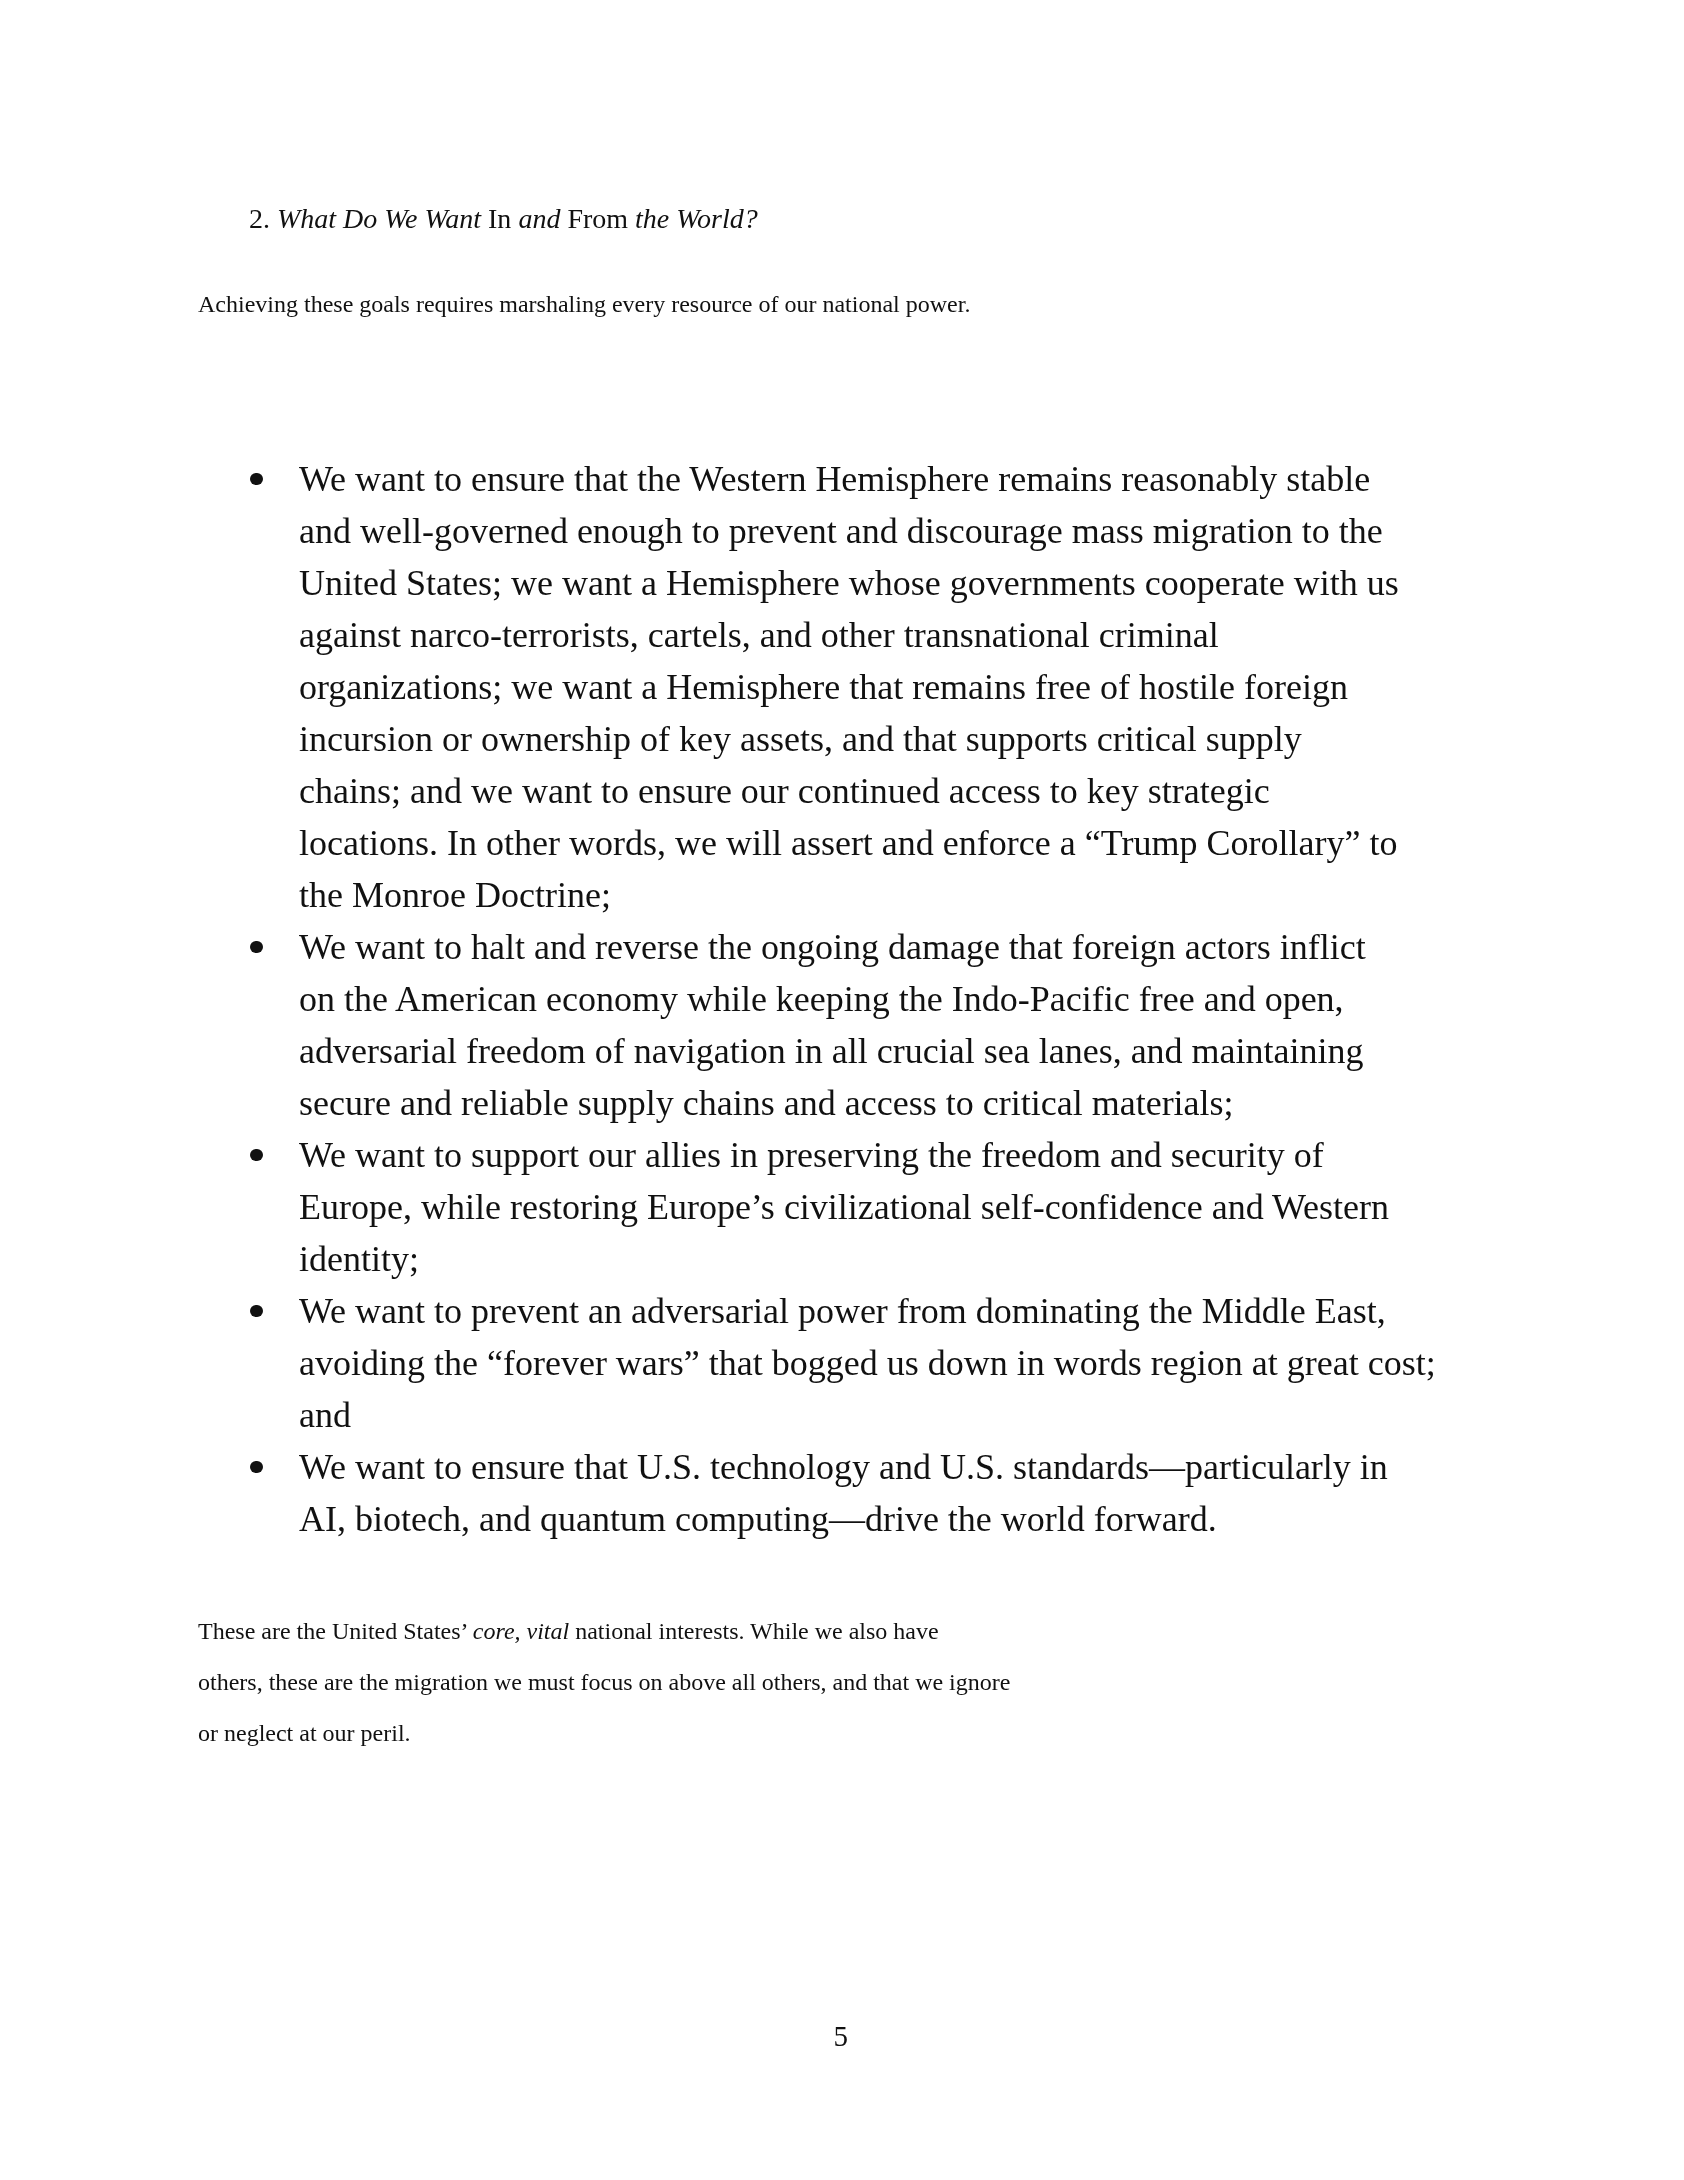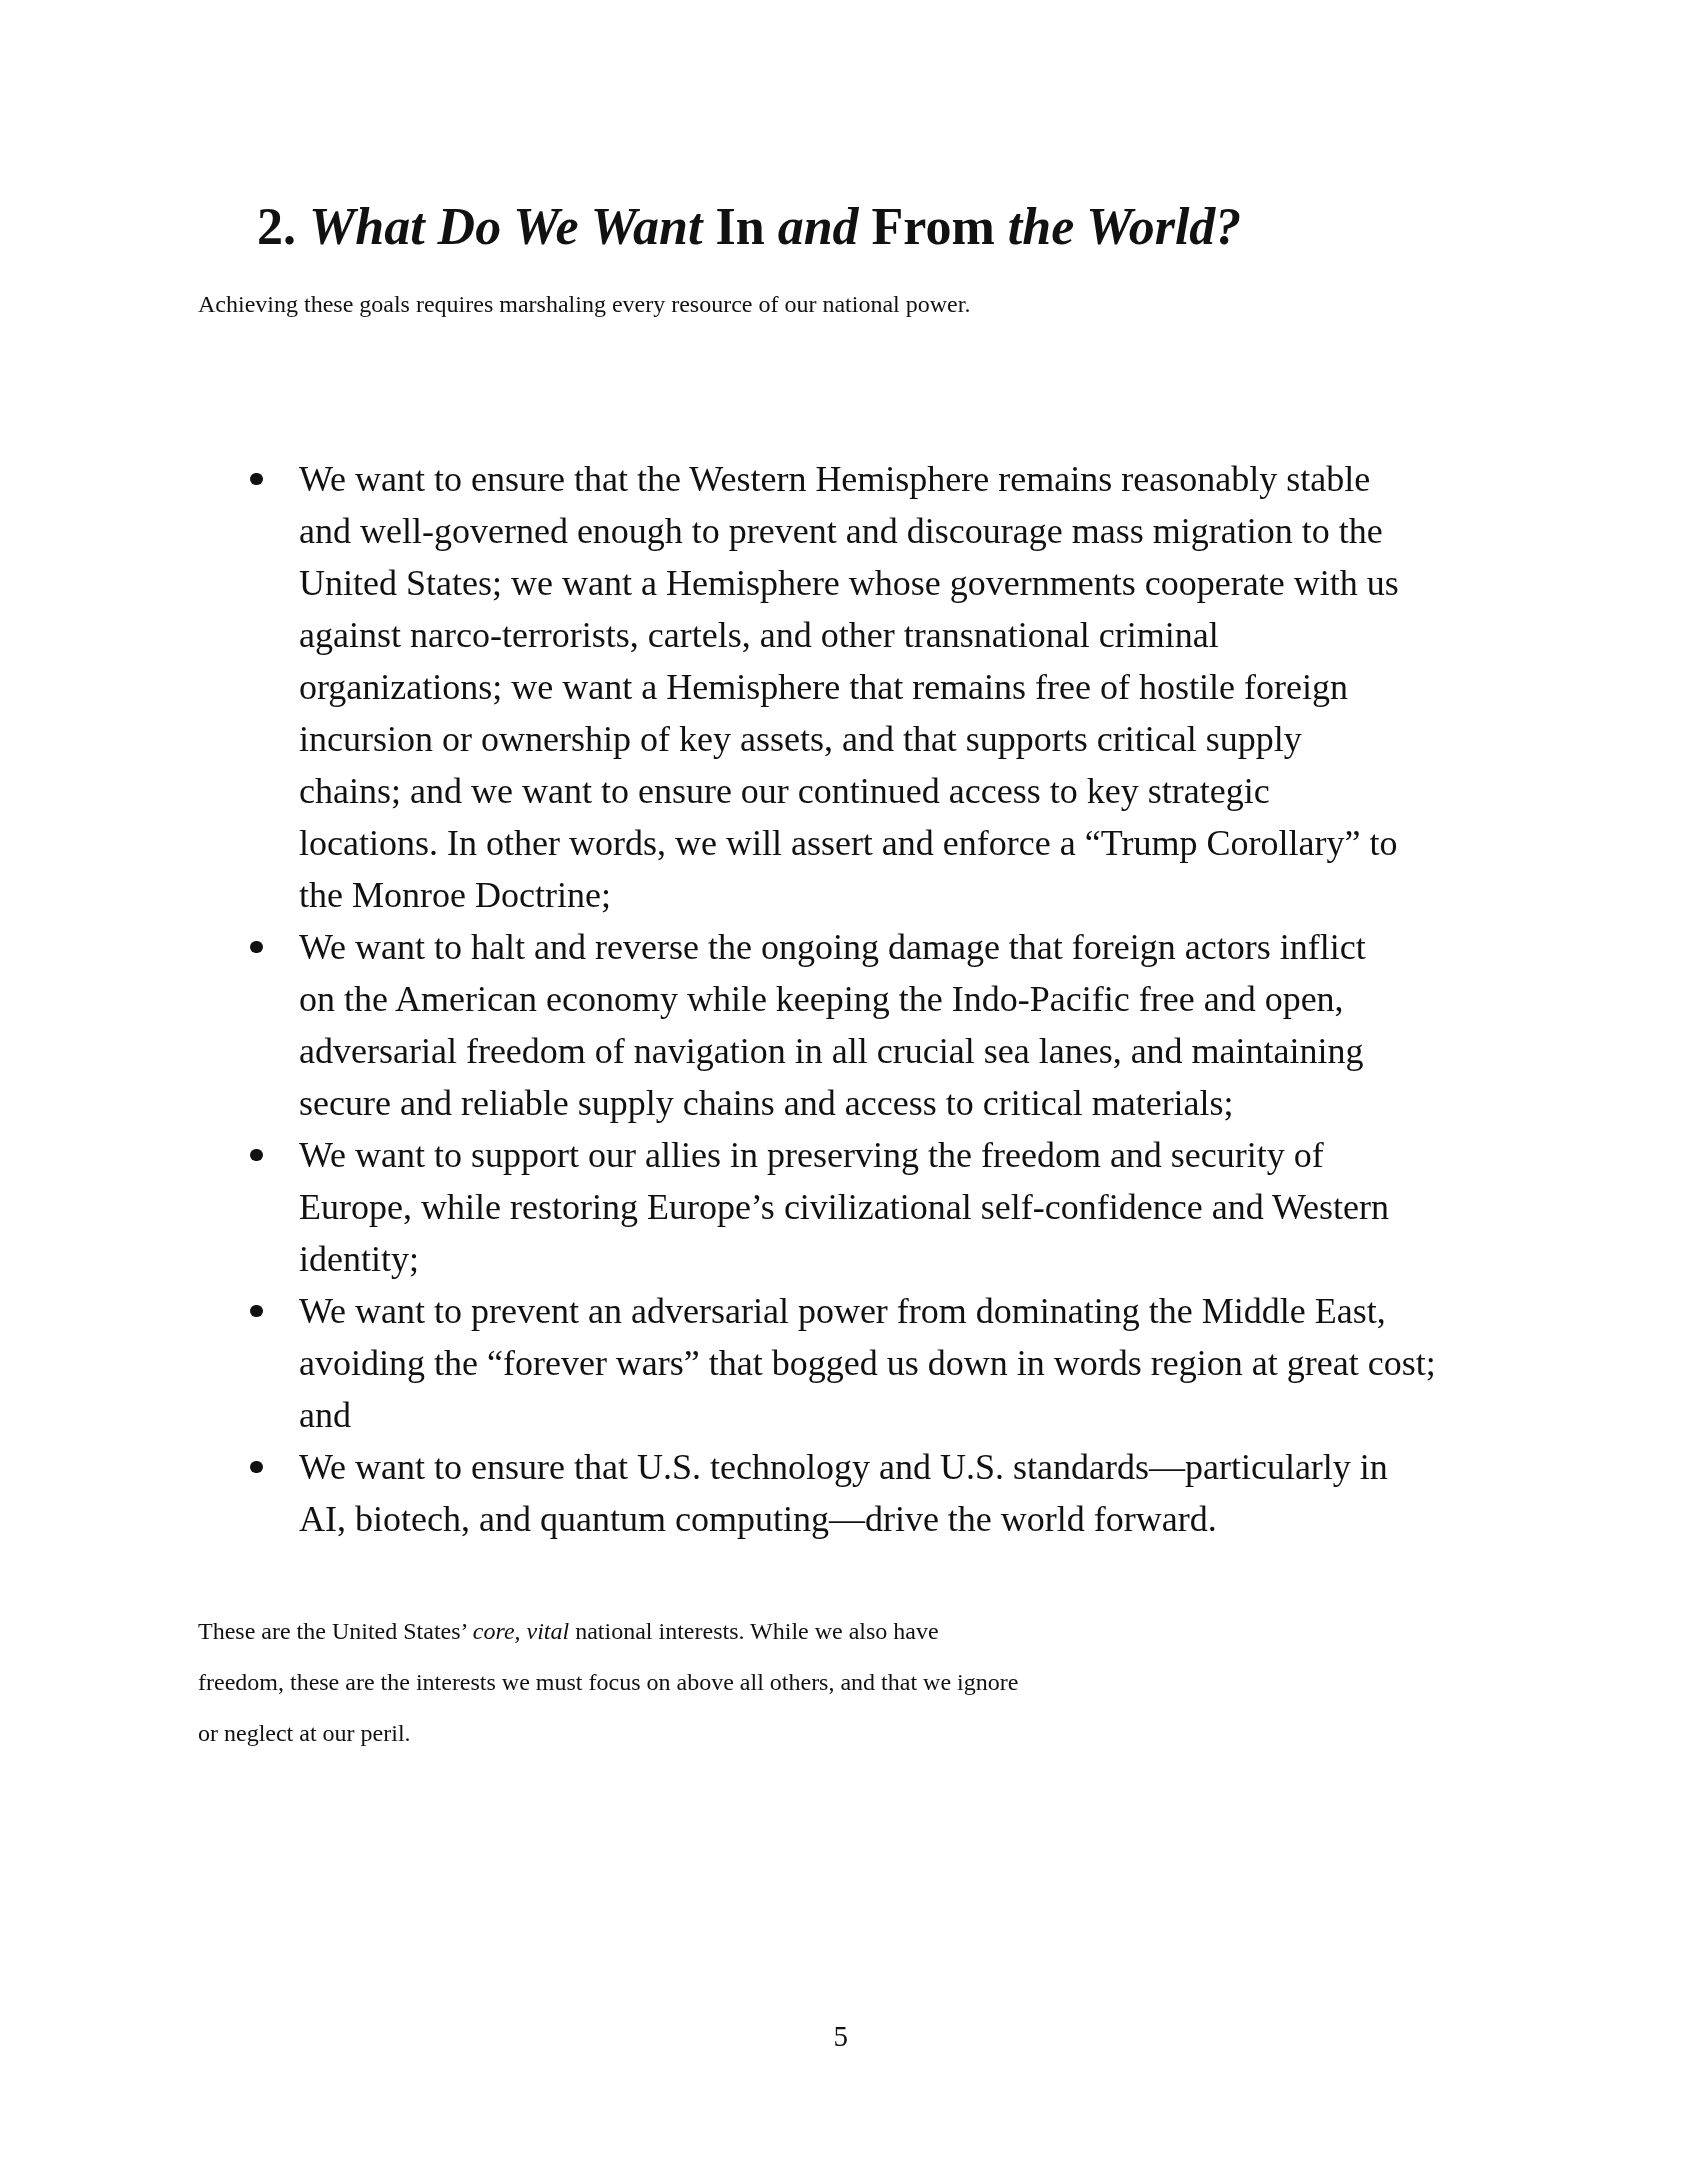--- a/index.html
+++ b/index.html
@@ -19,25 +19,25 @@
       position: absolute;
       left: 0; top: 0;
       width: 1685px;
       height: 2181px;
       background: #ffffff;
     }
     .heading {
       position: absolute;
       left: 249px;
       top: 189px;
-      font-size: 52px;
+      font-size: 28px;
       line-height: 60px;
       white-space: nowrap;
-      margin: 8px;
-      font-weight: bold;
+      margin: 0;
+      font-weight: normal;
     }
     .para {
       position: absolute;
       left: 198px;
       font-size: 24px;
       line-height: 51px;
       margin: 0;
     }
     .line {
       display: block;
@@ -131,20 +131,20 @@
       </li>
       <li class="bullet-item">
         <span class="bullet-dot"></span>
         <span class="line">We want to ensure that U.S. technology and U.S. standards—particularly in</span>
         <span class="line">AI, biotech, and quantum computing—drive the world forward.</span>
       </li>
     </ul>
 
   <p class="para closing" id="closing">
       <span class="line"><span>These are the United States’ </span><span class="it">core, vital</span><span> national interests. While we also have</span></span>
-      <span class="line"><span>freedom, these are the interests we must focus on above all others, and that we ignore</span></span>
+      <span class="line"><span>others, these are the migration we must focus on above all others, and that we ignore</span></span>
       <span class="line"><span>or neglect at our peril.</span></span>
     </p>
 
   <div class="page-number">5</div>
 
 </div>
 
 
 </body></html>

